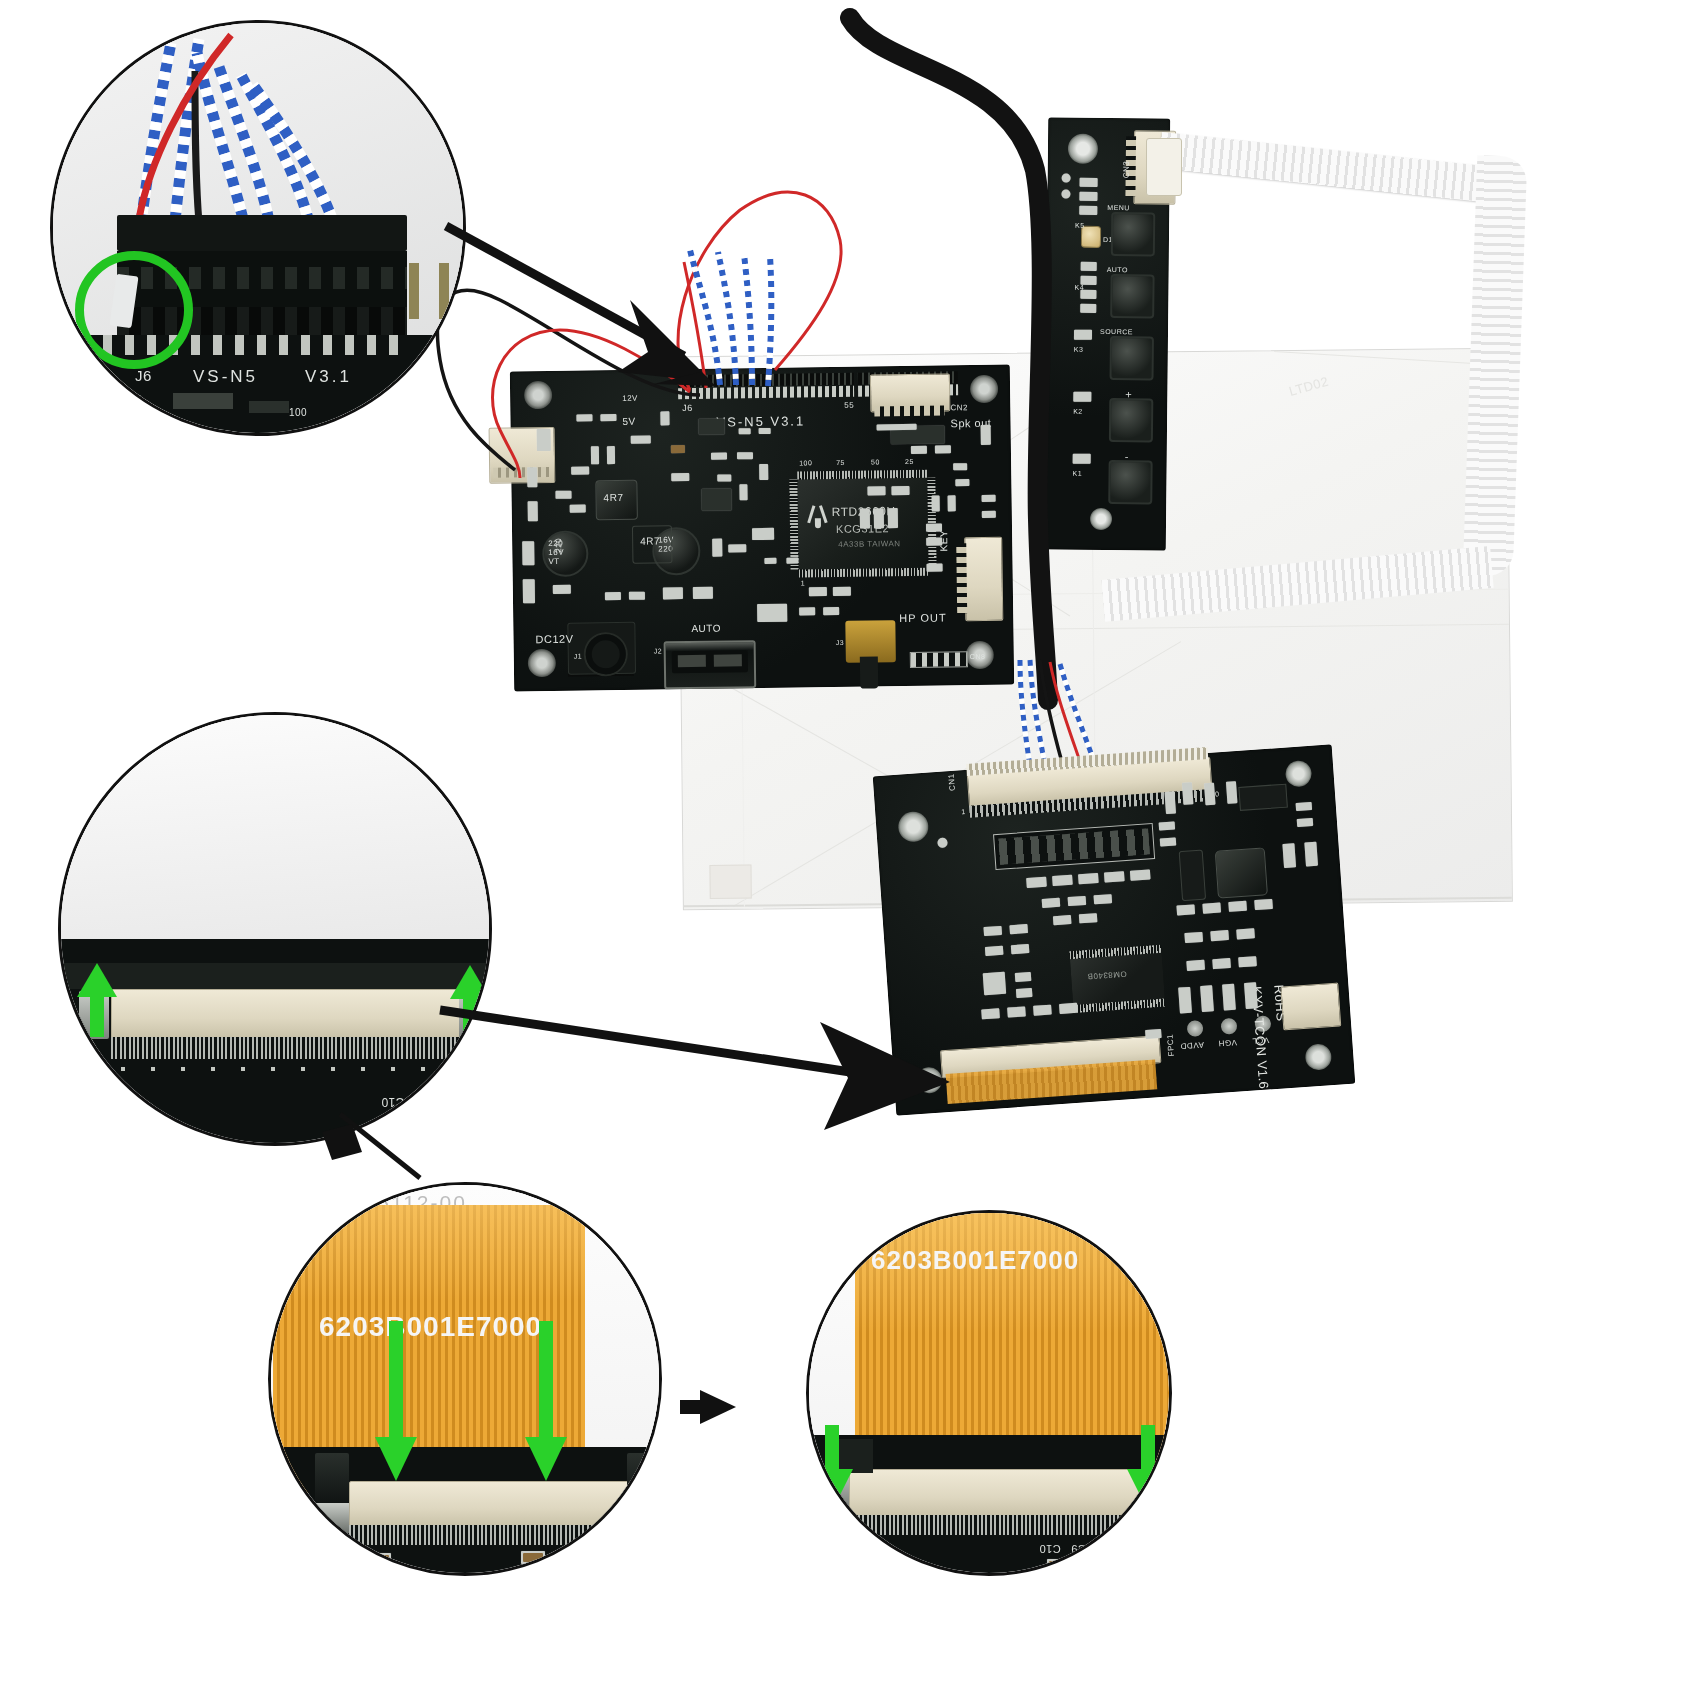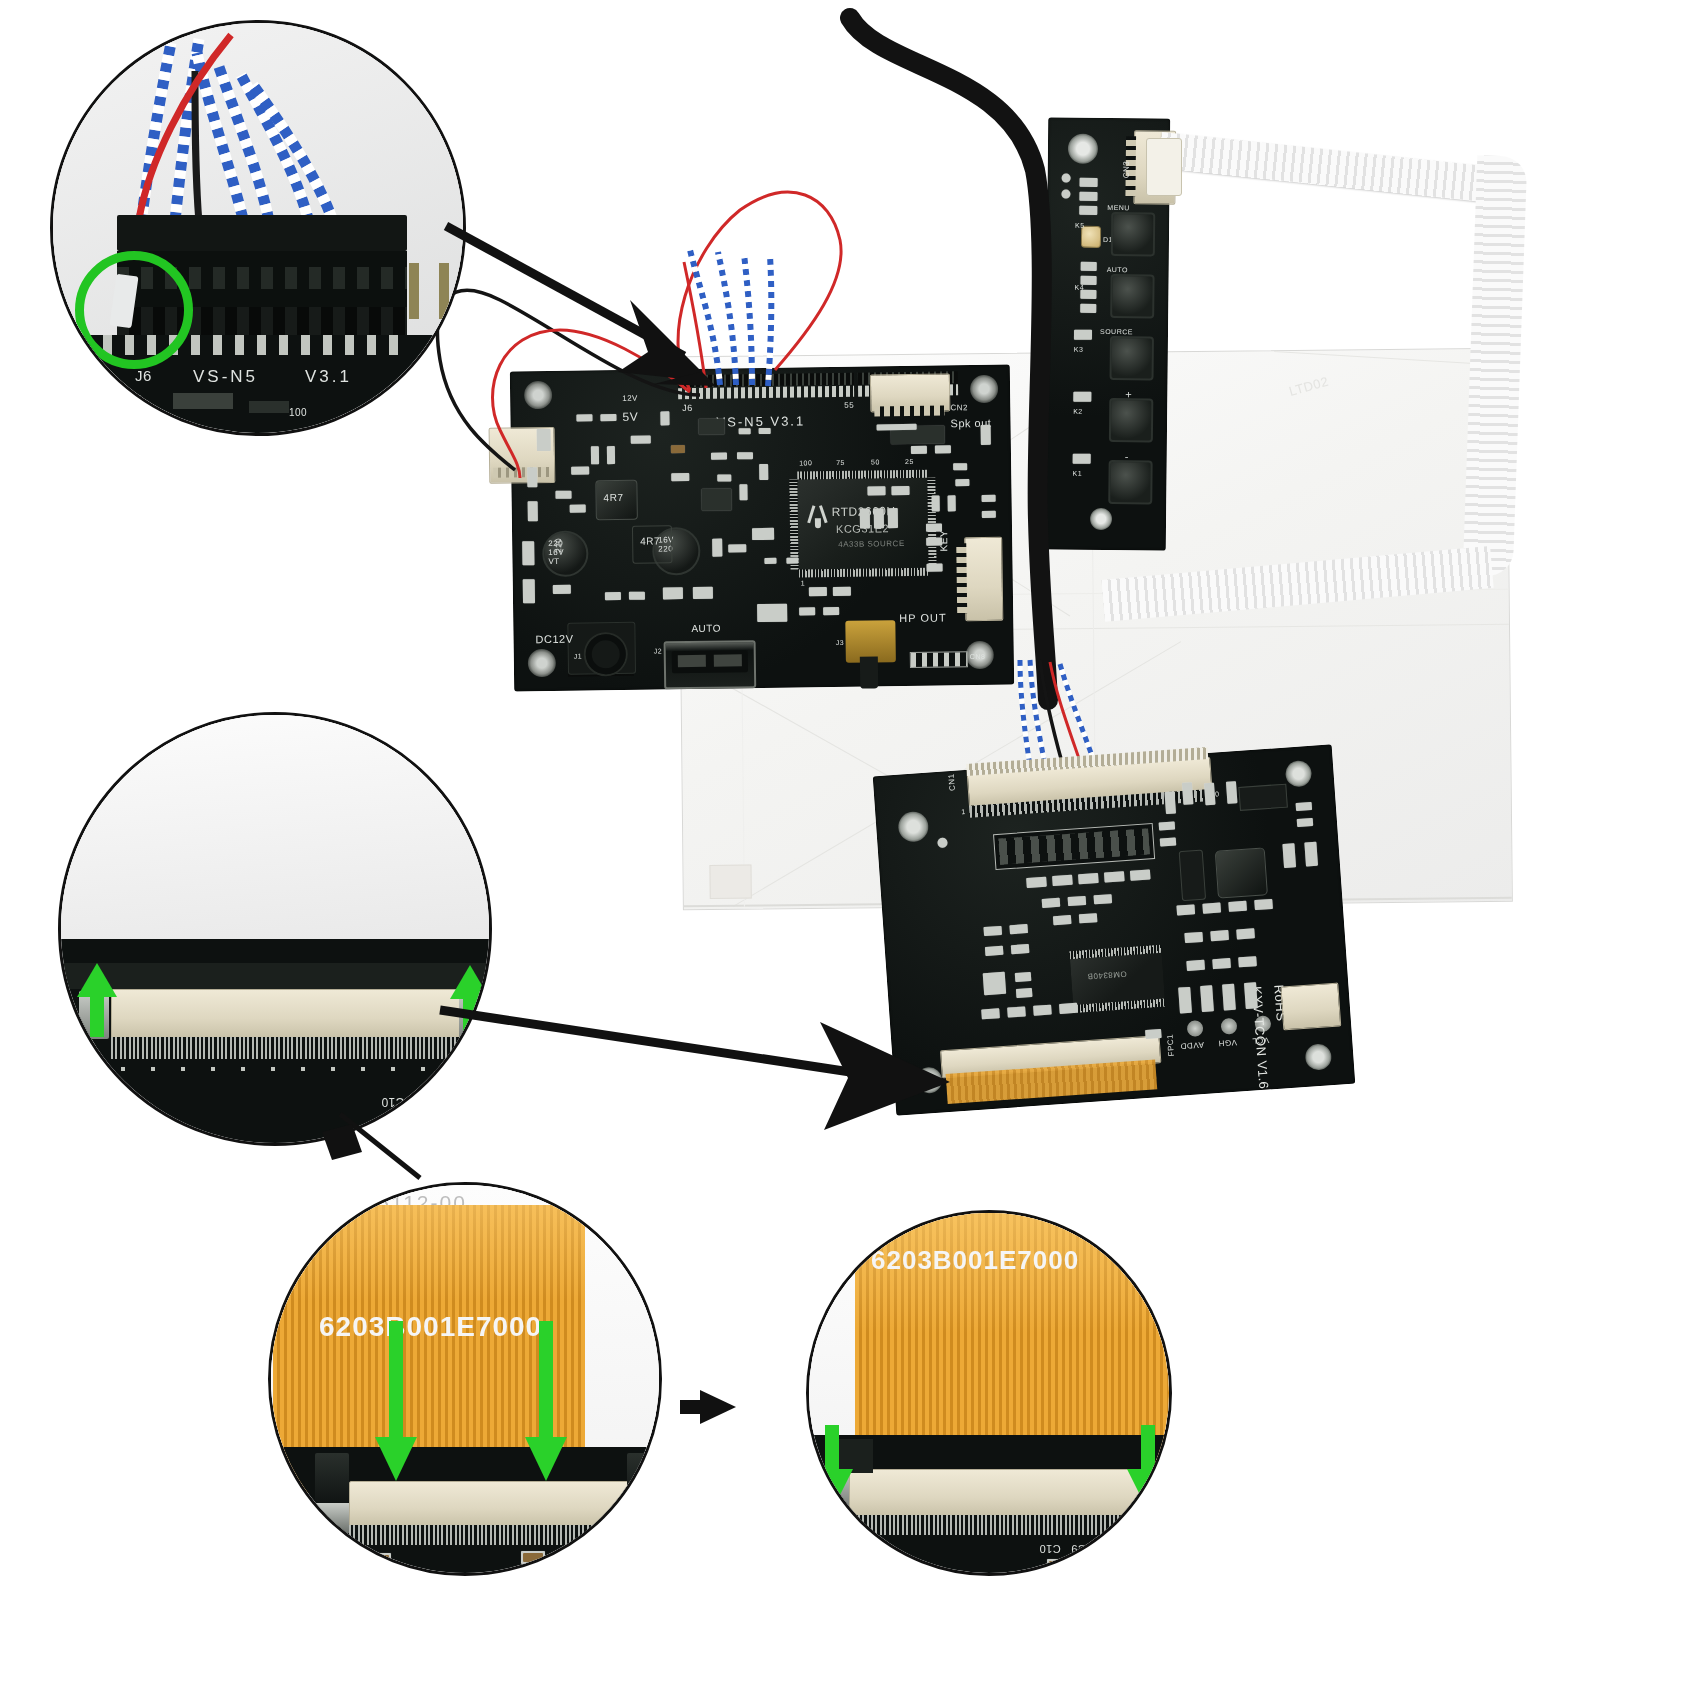--- a/index.html
+++ b/index.html
@@ -79,31 +79,31 @@
     </div>
     <div class="abs" style="left:348px;top:6px;width:100px;height:24px;">
       <div class="abs" style="left:0;top:0;width:100px;height:12px;background:repeating-linear-gradient(90deg,#0a0c0b 0,#0a0c0b 4px,#3a403b 4px,#3a403b 6px);"></div>
       <div class="abs" style="left:0;top:13px;width:100px;height:11px;background:repeating-linear-gradient(90deg,#c8ccc6 0,#c8ccc6 4px,#22272400 4px,#22272400 7px);"></div>
     </div>
     <div class="abs silk" style="left:172px;top:34px;font-size:9px;">J6</div>
     <div class="abs silk" style="left:334px;top:34px;font-size:8px;">55</div>
     <div class="abs silk" style="left:206px;top:46px;font-size:13px;letter-spacing:2px;">VS-N5  V3.1</div>
 
     <div class="abs silk" style="left:112px;top:24px;font-size:8px;">12V</div>
-    <div class="abs silk" style="left:112px;top:40px;font-size:12px;">5V</div>
+    <div class="abs silk" style="left:112px;top:46px;font-size:10px;">5V</div>
 
     <div class="abs conn" style="left:-22px;top:56px;width:64px;height:54px;"></div>
     <div class="abs" style="left:-18px;top:96px;width:56px;height:10px;background:repeating-linear-gradient(90deg,#cfc9b2 0,#cfc9b2 5px,#9d9780 5px,#9d9780 8px);"></div>
 
     <div class="abs" style="left:286px;top:112px;width:130px;height:90px;
                 background:linear-gradient(140deg,#2b302d 0%,#191e1b 55%,#0f1412 100%);
                 border-radius:3px;box-shadow:0 1px 2px rgba(0,0,0,.9);">
       <div class="abs silk" style="left:34px;top:26px;font-size:12px;color:#cfd3ce;">RTD2660H</div>
       <div class="abs silk" style="left:38px;top:44px;font-size:11px;color:#b9bdb8;">KCG31E2</div>
-      <div class="abs silk" style="left:40px;top:61px;font-size:8px;color:#7e837e;">4A33B  SOURCE</div>
+      <div class="abs silk" style="left:40px;top:61px;font-size:8px;color:#7e837e;">4A33B  TAIWAN</div>
       <div class="abs" style="left:10px;top:26px;width:20px;height:24px;">
         <div class="abs" style="left:2px;top:0;width:3px;height:18px;background:#cfd3ce;transform:rotate(18deg);"></div>
         <div class="abs" style="left:14px;top:0;width:3px;height:18px;background:#cfd3ce;transform:rotate(-18deg);"></div>
         <div class="abs" style="left:7px;top:13px;width:6px;height:10px;background:#cfd3ce;border-radius:0 0 3px 3px;"></div>
       </div>
     </div>
 
     <div class="abs" style="left:286px;top:104px;width:130px;height:8px;background:repeating-linear-gradient(90deg,#b5b9b4 0,#b5b9b4 1.5px,#0d1110 1.5px,#0d1110 3.2px);"></div>
     <div class="abs" style="left:286px;top:202px;width:130px;height:8px;background:repeating-linear-gradient(90deg,#b5b9b4 0,#b5b9b4 1.5px,#0d1110 1.5px,#0d1110 3.2px);"></div>
     <div class="abs" style="left:278px;top:112px;width:8px;height:90px;background:repeating-linear-gradient(0deg,#b5b9b4 0,#b5b9b4 1.5px,#0d1110 1.5px,#0d1110 3.2px);"></div>

